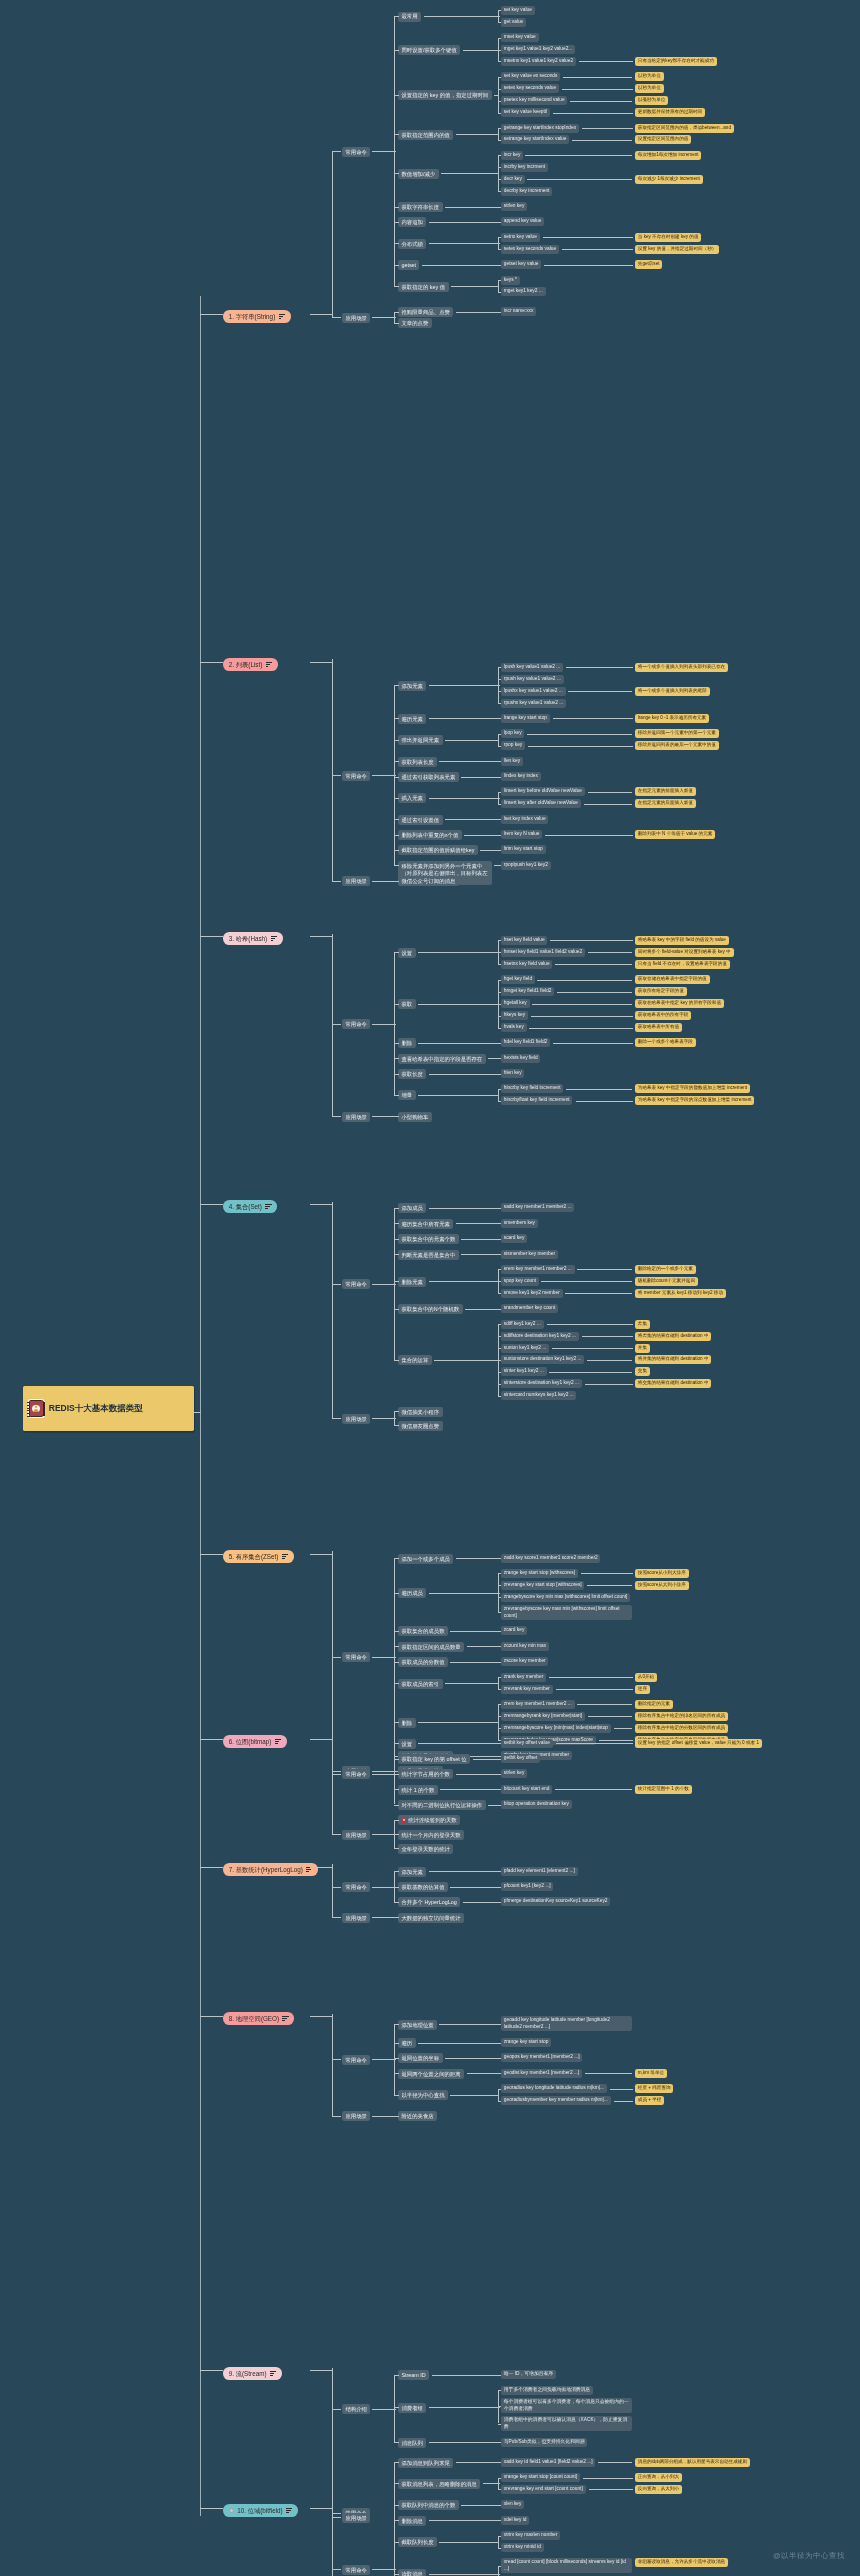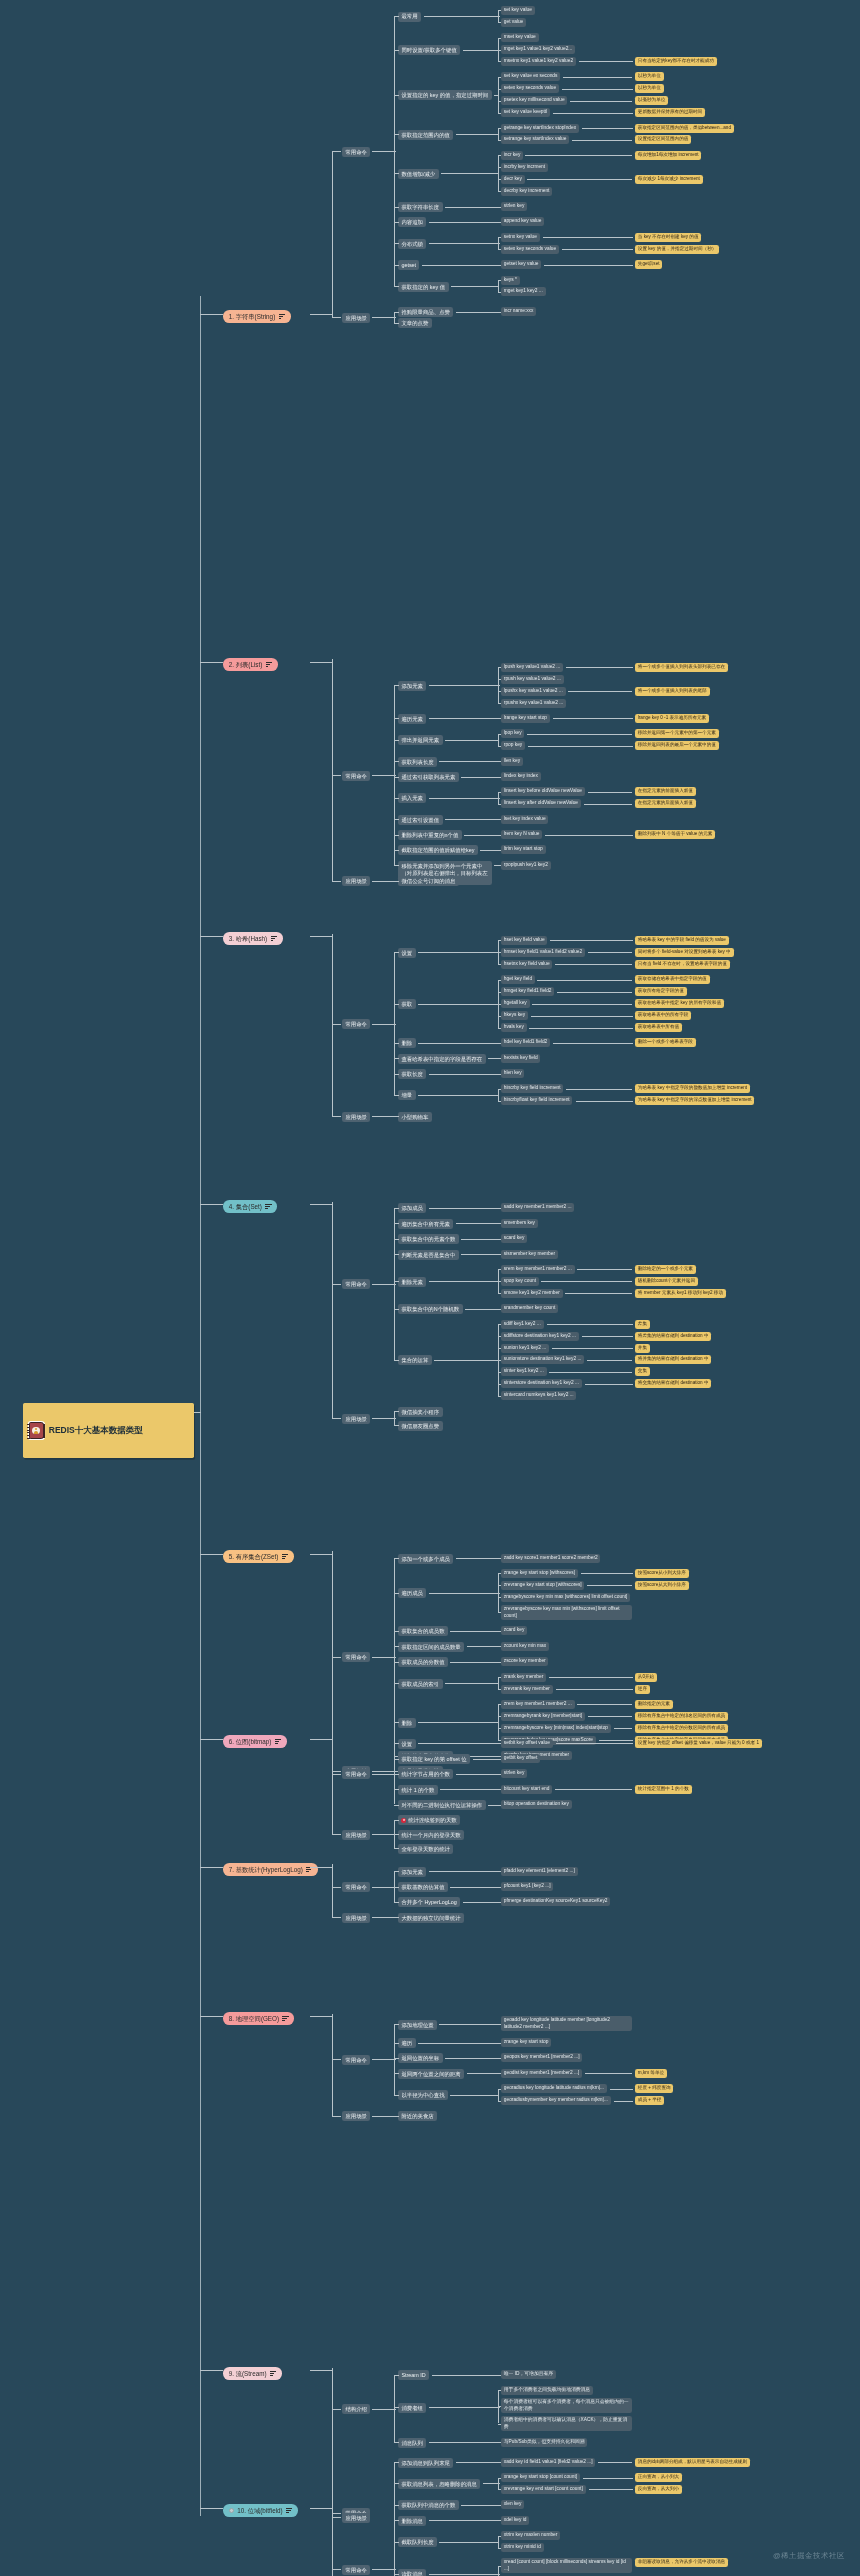--- a/index.html
+++ b/index.html
@@ -76,21 +76,21 @@
   .watermark{
     position:absolute; right:16px; bottom:15px;
     color:#6d8694; font-size:7.4px; letter-spacing:0.6px;
   }
 </style>
 </head>
 <body>
 
 <div id="canvas">
 
-  <div class="node root" style="left:23px;top:1386px;width:171px;height:55px;margin-top:17px;">
+  <div class="node root" style="left:23px;top:1386px;width:171px;height:45px;">
     <span class="bookicon">
       <span class="rings"></span>
         <span class="av"></span>
         <span class="tabs"></span>
     </span>
     <span>REDIS十大基本数据类型</span>
   </div>
 
   <div class="ln lnv" style="left:200px;top:296px;height:2220px;background:#9fb0b8;"></div>
   <div class="ln lnh" style="left:194px;top:1412px;width:6.8px;"></div>
@@ -860,15 +860,15 @@
       <div class="ln lnv" style="left: 332px; top: 2505px; width: 0.6px; height: 4.6px;"></div>
       <div class="node b2 multiline" style="left: 342px; top: 2508px; max-width: 46px;">常用命令</div>
       <div class="node b2 multiline" style="left: 342px; top: 2513px; max-width: 46px;">应用场景</div>
       <div class="ln lnv" style="left: 332px; top: 2508px; width: 0.6px; height: 9.7px;"></div>
       <div class="ln lnh" style="left: 332px; top: 2513px; width: 9px; height: 0.6px;"></div>
       <div class="ln lnh" style="left: 332px; top: 2517px; width: 9px; height: 0.6px;"></div>
       <div class="ln lnh" style="left: 310px; top: 2508px; width: 22px; height: 0.6px;"></div>
       <div class="ln lnh" style="left: 200px; top: 2508px; width: 23px; height: 0.6px;"></div>
     </div>
 
-  <div class="watermark">@稀土掘金技术社区</div>
+  <div class="watermark">@以半径为中心查找</div>
 </div>
 
 
 </body></html>

